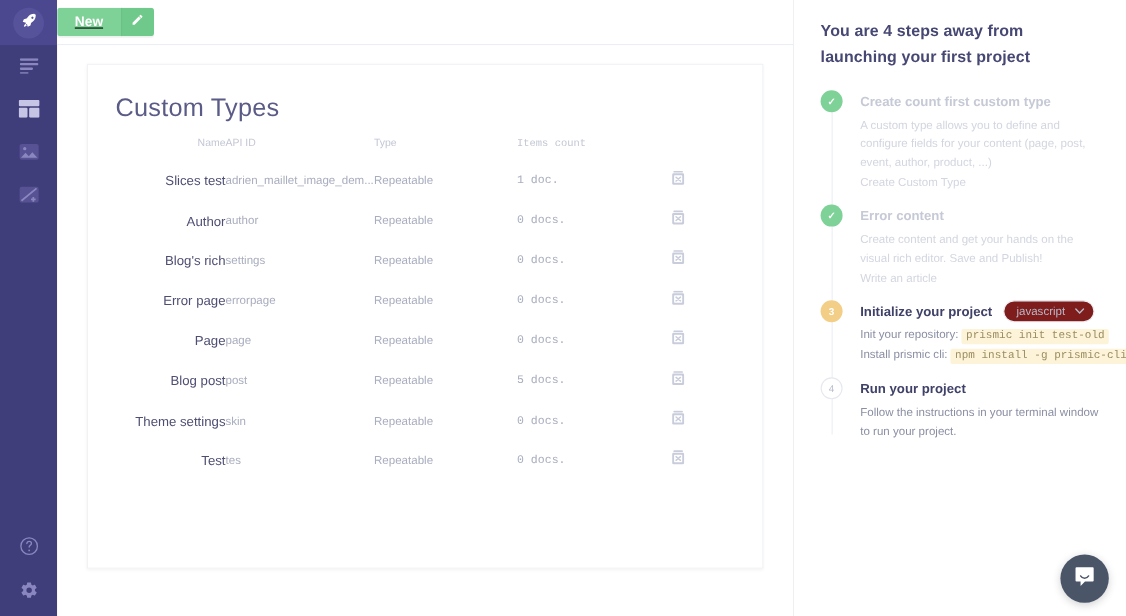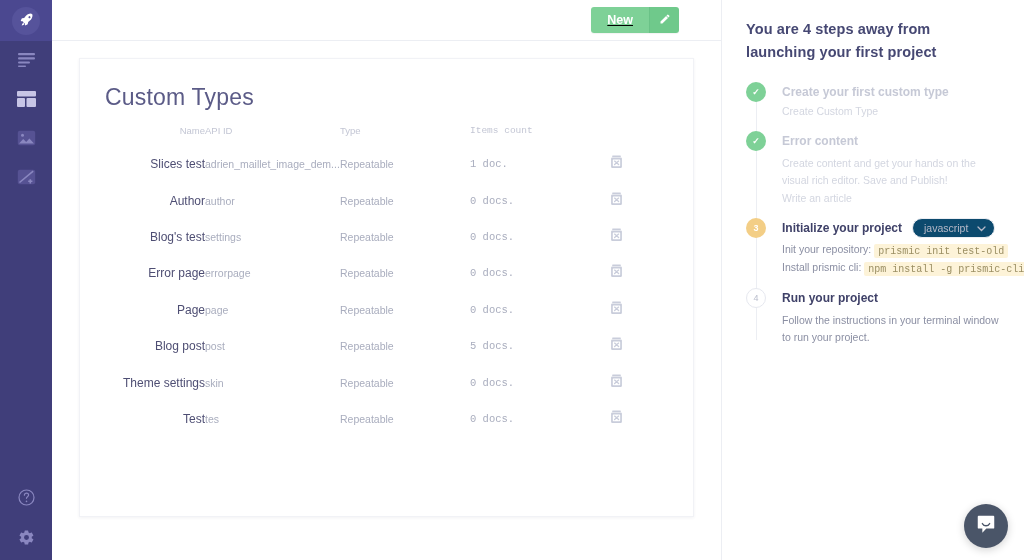--- a/index.html
+++ b/index.html
@@ -36,21 +36,21 @@
   
   .main {
     flex: 1 1 auto; position: relative; height: 560px;
     background: #ffffff;
     border-right: 1px solid #eceef3;
   }
   .topbar {
     height: 41px; width: 100%;
     border-bottom: 1px solid #eceef3;
     background:#fff;
-    display: flex; align-items: center; justify-content: flex-end;
+    display: flex; align-items: center; 
     padding-right: 42px;
     text-decoration: underline;
   }
   .new-btn {
     display: flex; align-items: stretch; height: 26px;
     border-radius: 3px; overflow: hidden; cursor: pointer;
     box-shadow: 0 1px 1px rgba(0,0,0,0.05);
   }
   .new-btn-label {
     background: #7ed197; color: #ffffff;
@@ -119,21 +119,21 @@
     display: flex; align-items: center; gap: 10px; min-height: 20px;
   }
   .step-body { font-size: 10.5px; line-height: 17px; color: #8b8fa3; margin-top: 4px; }
   .step-link { font-size: 10.5px; color: #8b8fa3; margin-top: 3px; cursor: pointer; }
   .step.muted .step-head { color: #c6c9d6; }
   .step.muted .step-body, .step.muted .step-link { color: #d3d6e0; }
   .lang-select {
     border: 1px solid #eceef3; border-radius: 13px;
     padding: 3px 8px 3px 11px; font-size: 10.5px; color: #b6b9c8;
     display: inline-flex; align-items: center; gap: 9px; cursor: pointer;
-    background: #0c4a6e; font-weight: normal;
+    background: #7f1d1d; font-weight: normal;
   }
   .code-line { font-size: 10.5px; color: #8b8fa3; margin-top: 5px; white-space: nowrap; }
   code {
     font-family: "Liberation Mono", "DejaVu Sans Mono", monospace;
     background: #fdf3d8; color: #9a8e63; padding: 1.5px 4px; font-size: 10px;
     border-radius: 2px;
   }
   
   .chat-widget {
     position: absolute; right: 16px; bottom: 12px;
@@ -267,21 +267,21 @@
               <td class="c-type">Repeatable</td>
               <td class="c-count">0 docs.</td>
               <td class="c-del"><span class="del-btn"><span><svg width="13" height="14" viewBox="0 0 13 14" fill="none">
                       <rect x="2.2" y="0.4" width="8.6" height="1.5" rx="0.5" fill="#c9cddb"></rect>
                       <rect x="1.1" y="2.6" width="10.8" height="10.4" rx="1.2" fill="#c9cddb"></rect>
                       <rect x="2.8" y="4.4" width="7.4" height="6.8" rx="0.6" fill="#ffffff"></rect>
                       <path d="M4.6 6.1l4 3.4M8.6 6.1l-4 3.4" stroke="#c9cddb" stroke-width="1.3" stroke-linecap="round"></path>
                     </svg></span></span></td>
             </tr>
             <tr>
-              <td class="c-name">Blog's test</td>
+              <td class="c-name">Blog's rich</td>
               <td class="c-api">settings</td>
               <td class="c-type">Repeatable</td>
               <td class="c-count">0 docs.</td>
               <td class="c-del"><span class="del-btn"><span><svg width="13" height="14" viewBox="0 0 13 14" fill="none">
                       <rect x="2.2" y="0.4" width="8.6" height="1.5" rx="0.5" fill="#c9cddb"></rect>
                       <rect x="1.1" y="2.6" width="10.8" height="10.4" rx="1.2" fill="#c9cddb"></rect>
                       <rect x="2.8" y="4.4" width="7.4" height="6.8" rx="0.6" fill="#ffffff"></rect>
                       <path d="M4.6 6.1l4 3.4M8.6 6.1l-4 3.4" stroke="#c9cddb" stroke-width="1.3" stroke-linecap="round"></path>
                     </svg></span></span></td>
             </tr>
@@ -351,22 +351,23 @@
   </div>
 
   <div class="panel">
     <div class="panel-title">You are 4 steps away from launching your first project</div>
     <div class="steps">
       <div class="steps-line"></div>
       <div id="steps-body">
           <div class="step muted">
             <div class="marker done">✓</div>
             <div class="step-head">
-              <span>Create your first custom type</span>
+              <span>Create count first custom type</span>
             </div>
+            <div class="step-body">A custom type allows you to define and configure fields for your content (page, post, event, author, product, ...)</div>
             <div class="step-link">Create Custom Type</div>
           </div>
           <div class="step muted">
             <div class="marker done">✓</div>
             <div class="step-head">
               <span>Error content</span>
             </div>
             <div class="step-body">Create content and get your hands on the visual rich editor. Save and Publish!</div>
             <div class="step-link">Write an article</div>
           </div>

